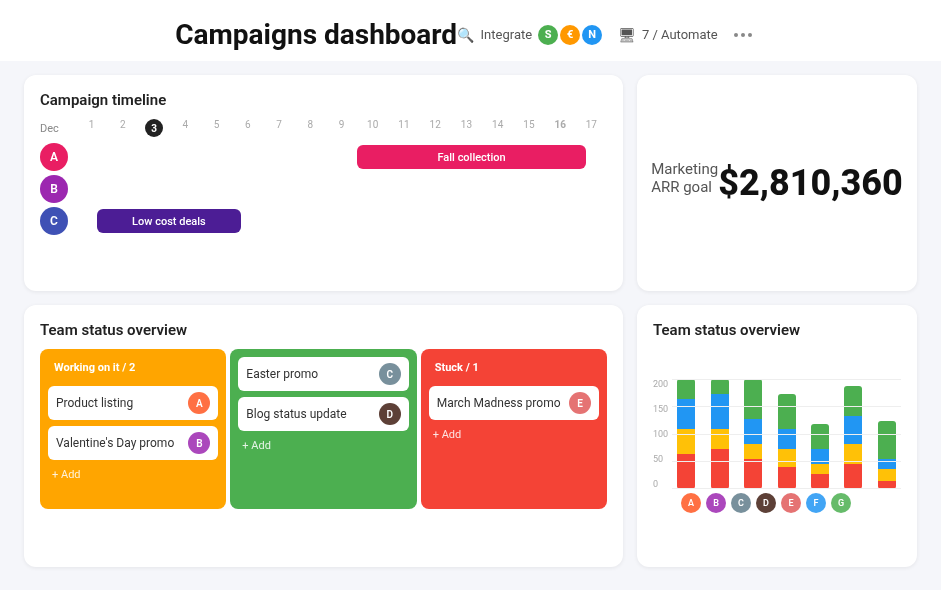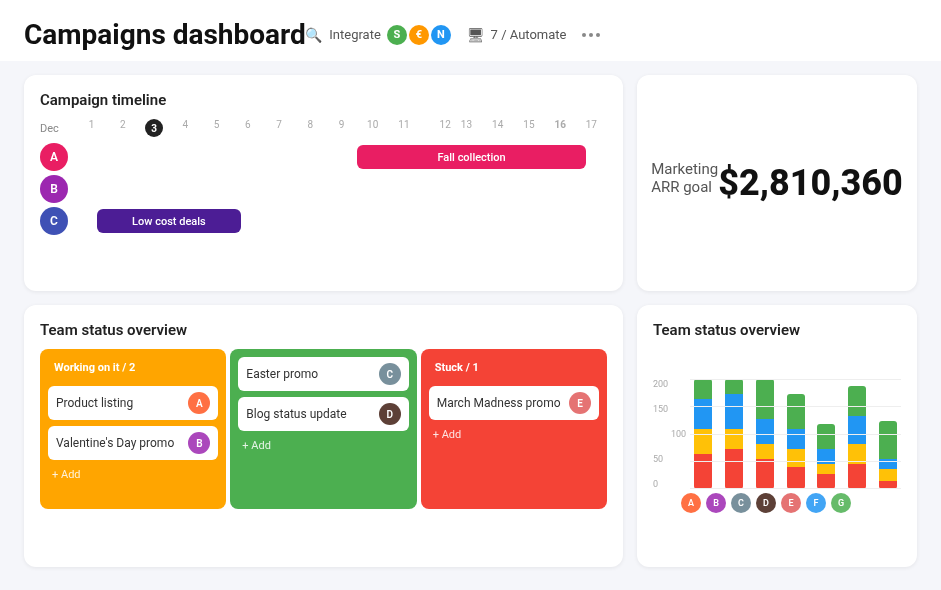--- a/index.html
+++ b/index.html
@@ -7,21 +7,21 @@
       font-family: -apple-system, BlinkMacSystemFont, 'Segoe UI', Roboto, sans-serif;
       background: #f5f6fa;
       width: 941px;
       height: 590px;
       overflow: hidden;
       color: #333;
     }
     .header {
       display: flex;
       align-items: center;
-      justify-content: flex-start;
+      justify-content: center;
       padding: 18px 38px 10px 24px;
       background: #fff;
     }
     .header-title {
       font-size: 28px;
       font-weight: 700;
       color: #111;
     }
     .header-right {
       display: flex;
@@ -258,21 +258,21 @@
           <div style="background:#222;color:#fff;border-radius:50%;width:18px;height:18px;display:flex;align-items:center;justify-content:center;font-size:10px;font-weight:700;margin:0 auto;">3</div>
         </div>
         <div style="flex:1;text-align:center;font-size:10px;color:#aaa;">4</div>
         <div style="flex:1;text-align:center;font-size:10px;color:#aaa;">5</div>
         <div style="flex:1;text-align:center;font-size:10px;color:#aaa;">6</div>
         <div style="flex:1;text-align:center;font-size:10px;color:#aaa;">7</div>
         <div style="flex:1;text-align:center;font-size:10px;color:#aaa;">8</div>
         <div style="flex:1;text-align:center;font-size:10px;color:#aaa;">9</div>
         <div style="flex:1;text-align:center;font-size:10px;color:#aaa;">10</div>
         <div style="flex:1;text-align:center;font-size:10px;color:#aaa;">11</div>
-        <div style="flex:1;text-align:right;font-size:10px;color:#aaa;">12</div>
+        <div style="flex:1;text-align:center;font-size:10px;color:#aaa;">12</div>
         <div style="flex:1;text-align:center;font-size:10px;color:#aaa;">13</div>
         <div style="flex:1;text-align:center;font-size:10px;color:#aaa;">14</div>
         <div style="flex:1;text-align:center;font-size:10px;color:#aaa;">15</div>
         <div style="flex:1;text-align:center;font-size:10px;color:#aaa;font-weight:bold;">16</div>
         <div style="flex:1;text-align:center;font-size:10px;color:#aaa;">17</div>
       </div>
     </div>
 
     <div class="timeline-row">
       <div class="timeline-avatar" style="background:#E91E63;width:28px;height:28px;border-radius:50%;">A</div>
@@ -339,21 +339,21 @@
     </div>
   </div>
 
   <div class="card chart-card">
     <div class="card-title">Team status overview</div>
     <div style="display:flex;align-items:flex-end;gap:0;margin-top:8px;height:140px;position:relative;">
 
       <div style="display:flex;flex-direction:column;justify-content:space-between;height:110px;margin-right:4px;padding-bottom:0;">
         <div style="font-size:9px;color:#aaa;">200</div>
         <div style="font-size:9px;color:#aaa;">150</div>
-        <div style="font-size:9px;color:#aaa;margin-left:18px;">100</div>
+        <div style="font-size:9px;color:#aaa;">100</div>
         <div style="font-size:9px;color:#aaa;">50</div>
         <div style="font-size:9px;color:#aaa;">0</div>
       </div>
 
       <div style="display:flex;align-items:flex-end;gap:5px;flex:1;height:110px;position:relative;">
 
         <div style="position:absolute;left:0;right:0;top:0;bottom:0;display:flex;flex-direction:column;justify-content:space-between;pointer-events:none;">
           <div style="width:100%;height:1px;background:#eee;"></div>
           <div style="width:100%;height:1px;background:#eee;"></div>
           <div style="width:100%;height:1px;background:#eee;"></div>

